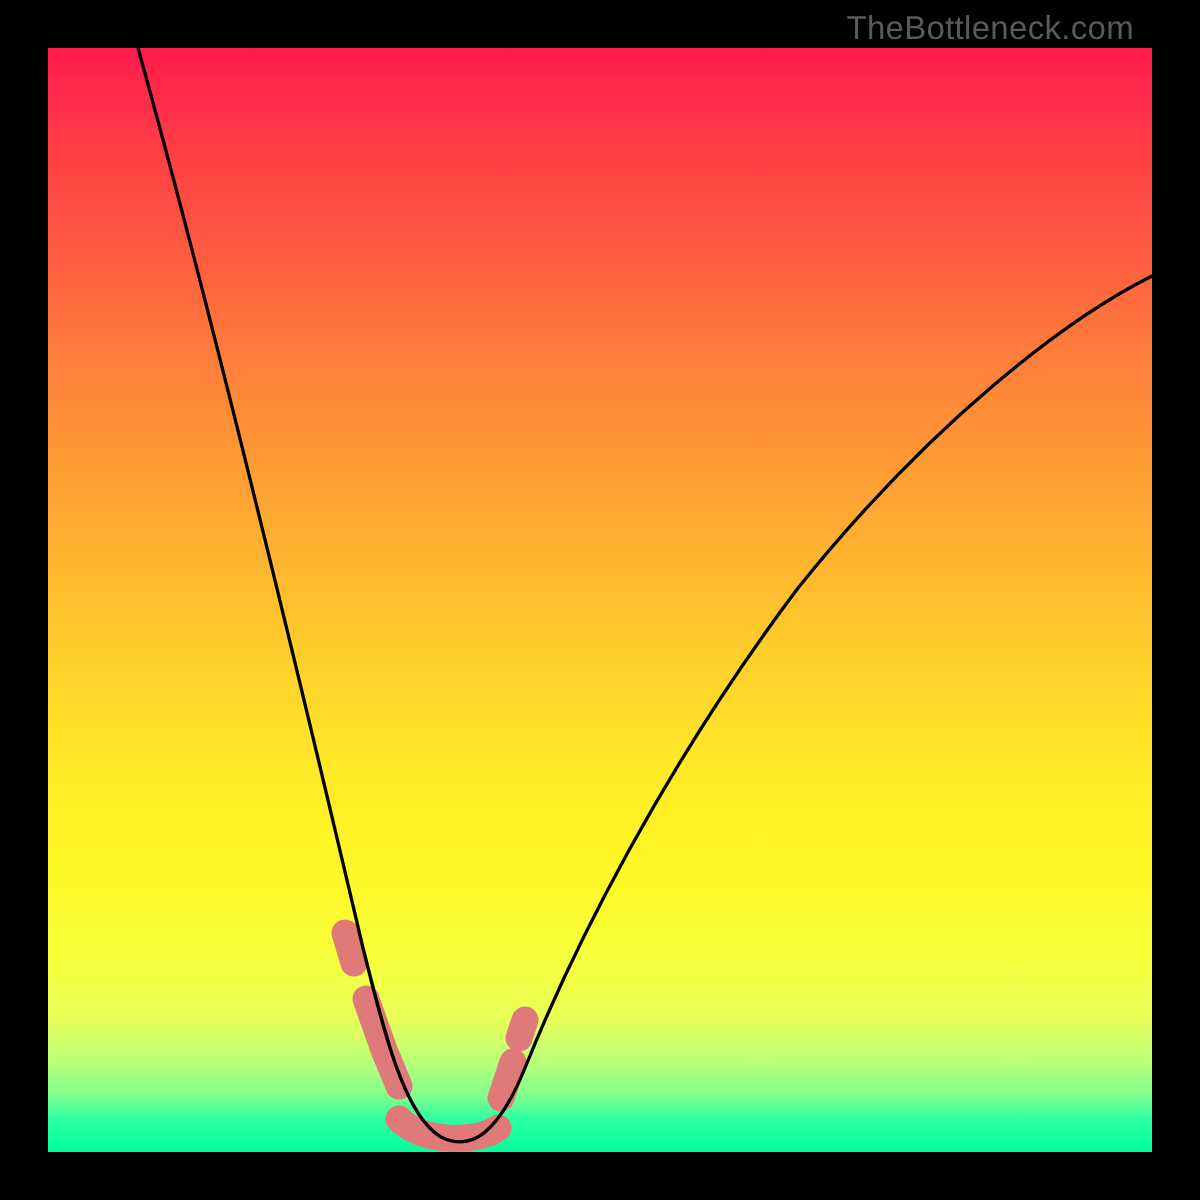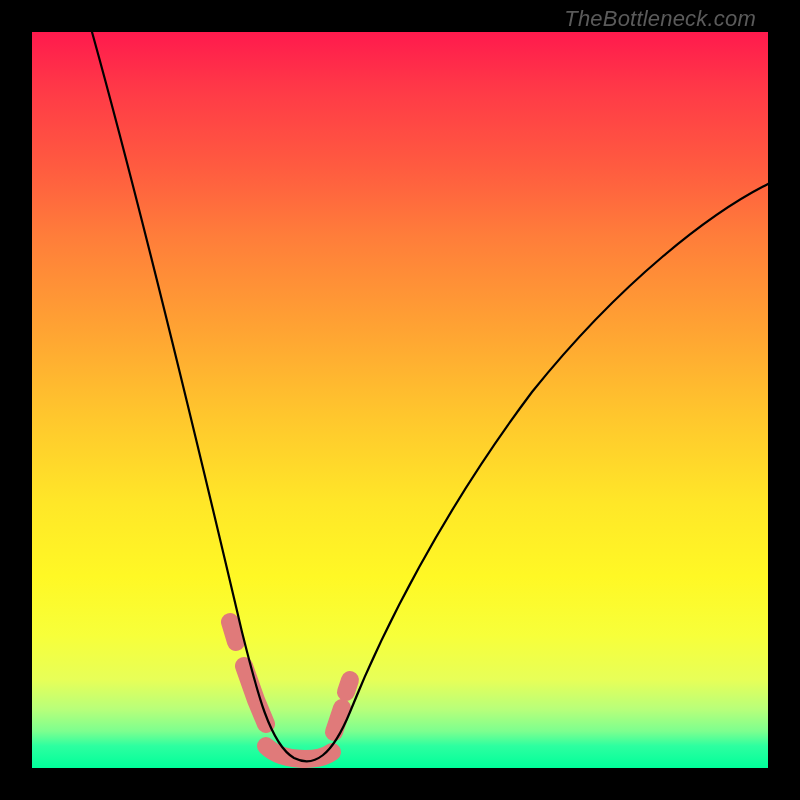--- a/index.html
+++ b/index.html
@@ -11,21 +11,20 @@
     overflow: hidden;
     font-family: Arial, Helvetica, sans-serif;
   }
   .frame {
     position: absolute;
     left: 0;
     top: 0;
     width: 768px;
     height: 800px;
     background: #000;
-    font-style: italic;
   }
   .plot-area {
     position: absolute;
     left: 32px;
     top: 32px;
     width: 736px;
     height: 736px;
     background: linear-gradient(to bottom,
       #ff1a4d 0%,
       #ff3a47 8%,

